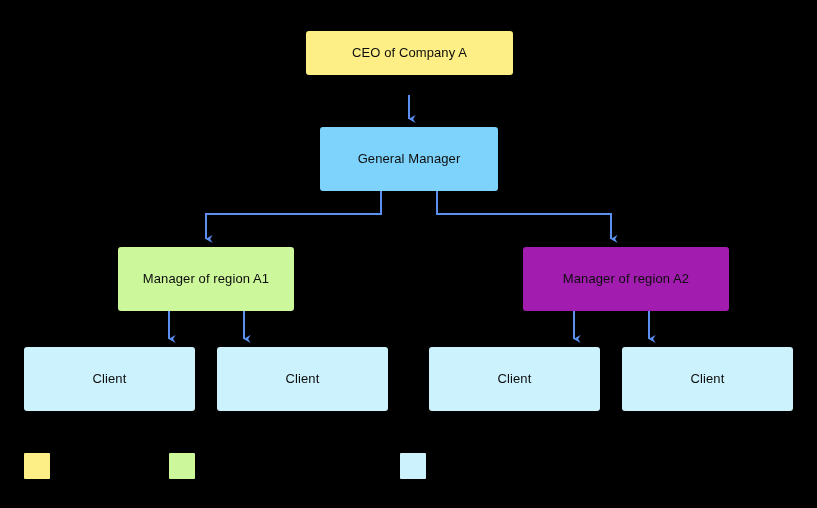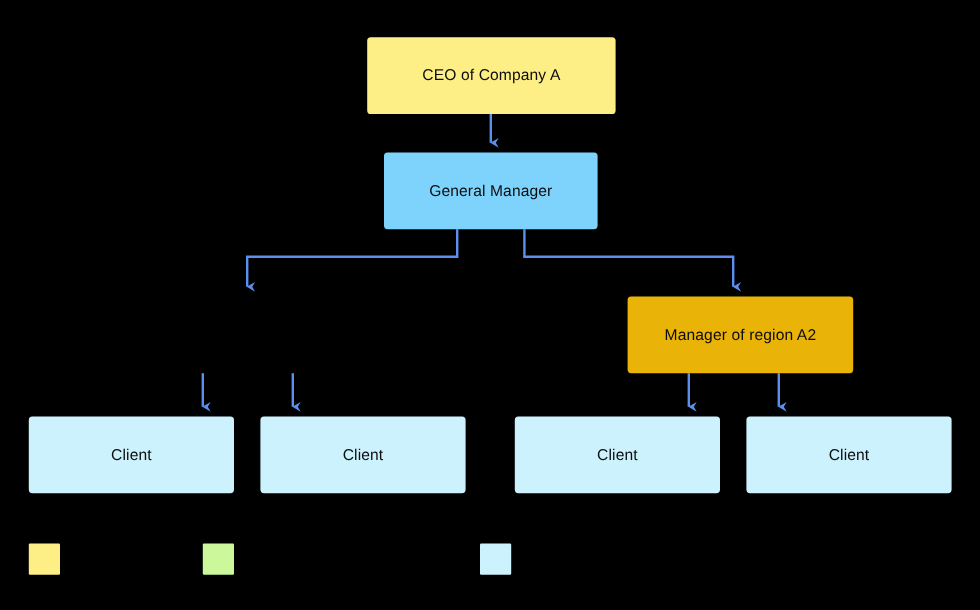--- a/index.html
+++ b/index.html
@@ -68,30 +68,33 @@
         <path d="M409,95 L409,119" marker-end="url(#arrowhead)" stroke="#5b8ff0"></path>
         <path d="M381,191 L381,214 L206,214 L206,239" marker-end="url(#arrowhead)" stroke="#5b8ff0"></path>
         <path d="M437,191 L437,214 L611,214 L611,239" marker-end="url(#arrowhead)" stroke="#5b8ff0"></path>
         <path d="M169,311 L169,339" marker-end="url(#arrowhead)" stroke="#5b8ff0"></path>
         <path d="M244,311 L244,339" marker-end="url(#arrowhead)" stroke="#5b8ff0"></path>
         <path d="M574,311 L574,339" marker-end="url(#arrowhead)" stroke="#5b8ff0"></path>
         <path d="M649,311 L649,339" marker-end="url(#arrowhead)" stroke="#5b8ff0"></path>
       </g>
   </svg>
 
-  <div class="node" style="left: 306px; top: 31px; width: 207px; height: 64px; background: rgb(253, 239, 133);">
+  <div class="node" style="left: 306px; top: 31px; width: 207px; height: 44px; background: rgb(253, 239, 133);">
     <span class="node-label">CEO of Company A</span>
   </div>
 
   <div class="node" style="left: 320px; top: 127px; width: 178px; height: 64px; background: #7dd3fc;">
     <span class="node-label">General Manager</span>
   </div>
 
+  <div class="node" style="left: 118px; top: 247px; width: 176px; height: 64px; background: rgb(204, 247, 154);">
+    <span class="node-label">Manager of region A1</span>
+  </div>
 
-  <div class="node" style="left: 523px; top: 247px; width: 188px; height: 64px; background: #eab308;">
+  <div class="node" style="left: 523px; top: 247px; width: 206px; height: 64px; background: #a21caf;">
     <span class="node-label">Manager of region A2</span>
   </div>
 
   <div class="node" style="left: 24px; top: 347px; width: 171px; height: 64px; background: rgb(203, 242, 253);">
     <span class="node-label">Client</span>
   </div>
 
   <div class="node" style="left: 217px; top: 347px; width: 171px; height: 64px; background: rgb(203, 242, 253);">
     <span class="node-label">Client</span>
   </div>

